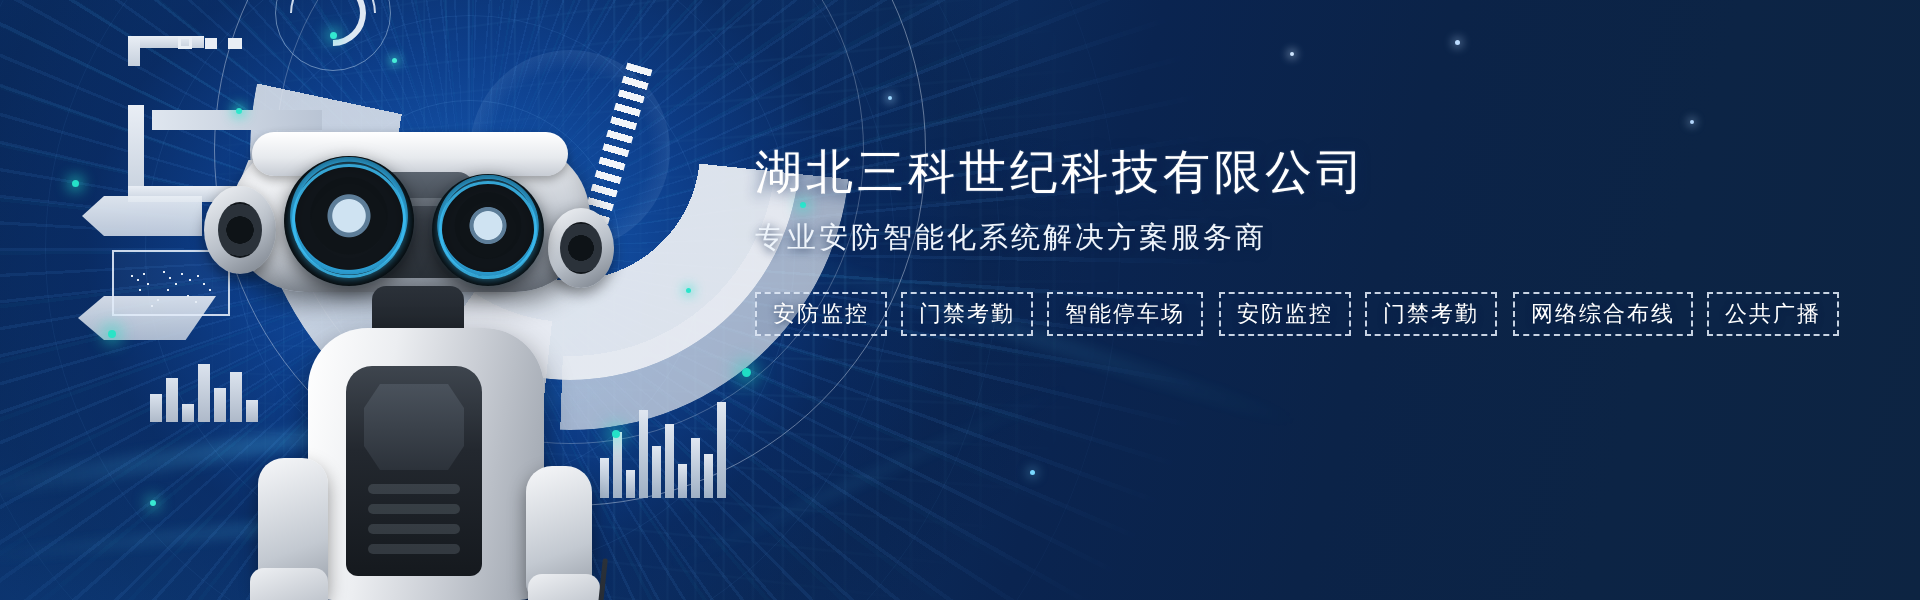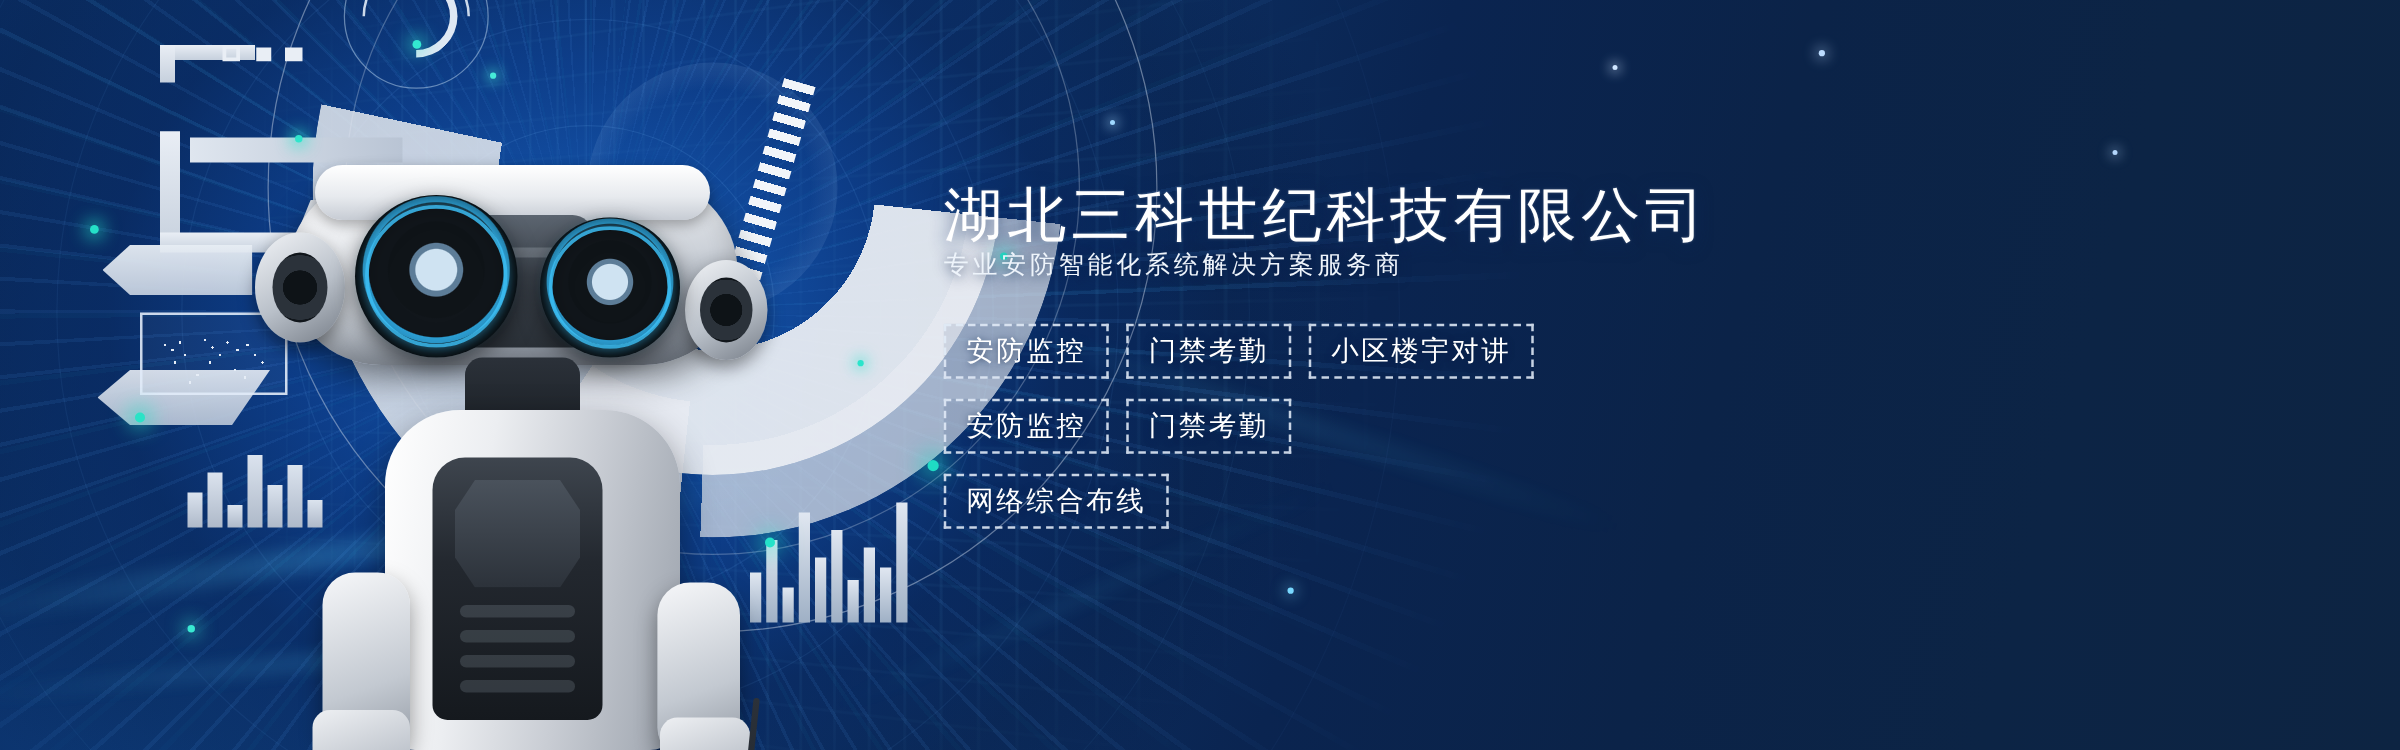--- a/index.html
+++ b/index.html
@@ -237,25 +237,25 @@
     background:linear-gradient(180deg,#2b3139,#1c2128); transform:rotate(6deg); border-radius:3px; }
 
   
   .content{ position:absolute; left:755px; top:146px; width:700px; }
   .title{
     font-size:47px; line-height:1.1; color:#ffffff; letter-spacing:4px; font-weight:400;
     text-shadow:0 2px 14px rgba(10,40,90,.85), 0 0 2px rgba(255,255,255,.35);
     white-space:nowrap;
   }
   .subtitle{
-    font-size:20px; color:#eef4fb; letter-spacing:3px; font-weight:400;
+    margin-top:20px; font-size:29px; color:#eef4fb; letter-spacing:3px; font-weight:400;
     text-shadow:0 2px 10px rgba(8,30,70,.8);
     white-space:nowrap;
   }
-  .tags{ margin-top:34px; display:flex; flex-direction:column; gap:16px; }
+  .tags{ margin-top:34px; display:flex; flex-direction:row; gap:16px; }
   .tag-row{ display:flex; gap:14px; }
   .tag{
     border:2px dashed rgba(226,236,248,0.88);
     color:#ffffff; font-size:22px; letter-spacing:2px;
     padding:9px 16px; white-space:nowrap;
     background:rgba(10,44,96,0.10);
     text-shadow:0 1px 6px rgba(6,28,66,.7);
     display:inline-flex; align-items:center; justify-content:center;
     min-width:96px; height:44px;
   }
@@ -387,25 +387,26 @@
 
   <div class="content">
     <div class="title">湖北三科世纪科技有限公司</div>
 
     <div class="subtitle">专业安防智能化系统解决方案服务商</div>
 
     <div class="tags">
       <div class="tag-row">
         <div class="tag">安防监控</div>
         <div class="tag">门禁考勤</div>
-        <div class="tag">小区楼宇对讲</div>
+        <div class="tag">智能停车场</div>
       </div>
       <div class="tag-row">
         <div class="tag">安防监控</div>
         <div class="tag">门禁考勤</div>
       </div>
       <div class="tag-row">
         <div class="tag">网络综合布线</div>
+        <div class="tag">公共广播</div>
       </div>
     </div>
   </div>
 
 </div>
 
 </body></html>

